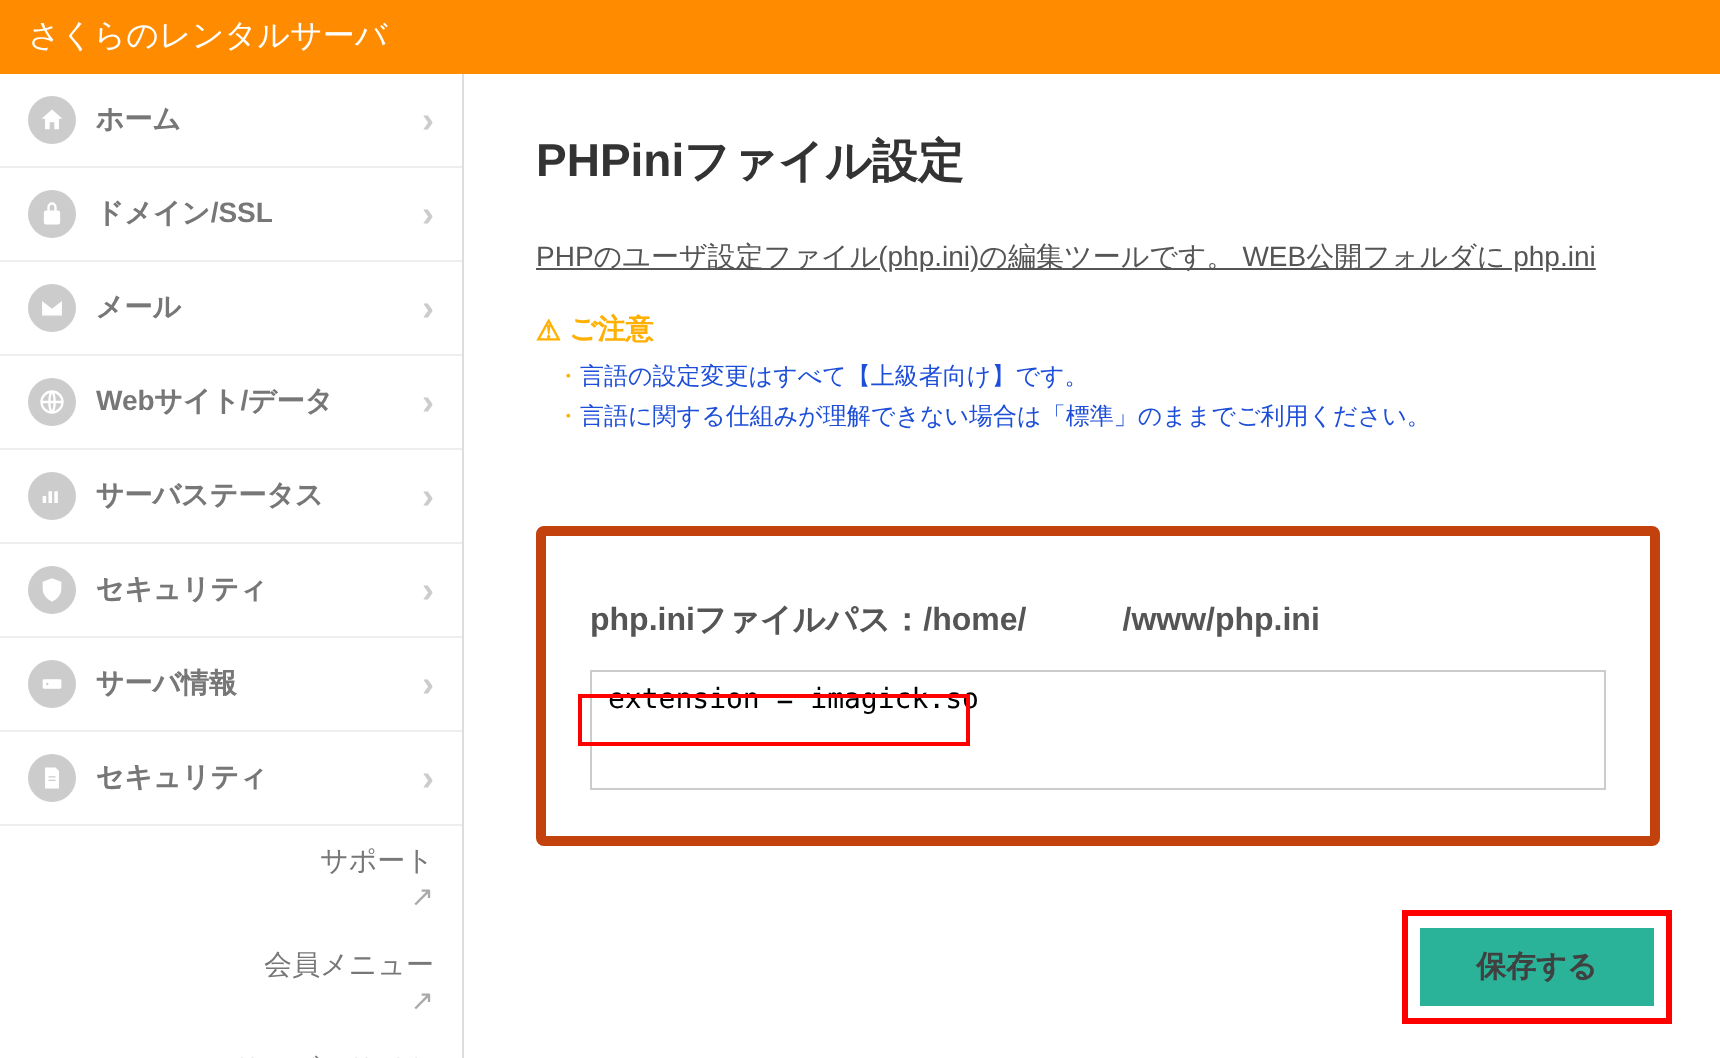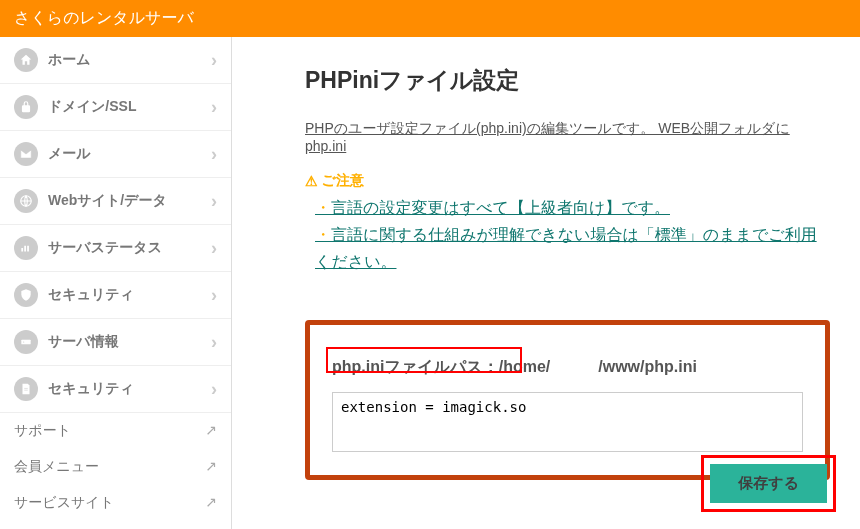--- a/index.html
+++ b/index.html
@@ -1,32 +1,32 @@
 <!DOCTYPE html>
 <html><head>
 <meta charset="utf-8">
 <style>
 * { margin: 0; padding: 0; box-sizing: border-box; }
 body { font-family: "Hiragino Kaku Gothic Pro", "Meiryo", sans-serif; font-size: 14px; color: #333; background: #fff; width: 860px; height: 529px; overflow: hidden; }
 .header { background: #ff8c00; color: #fff; padding: 8px 14px; font-size: 16px; }
-.layout { display: flex; height: calc(529px - 36px); gap: 37px; }
+.layout { display: flex; height: calc(529px - 36px); }
 .sidebar { width: 232px; border-right: 1px solid #ddd; overflow-y: auto; }
 .nav-item { display: flex; align-items: center; padding: 11px 14px; border-bottom: 1px solid #eee; color: #777; cursor: pointer; font-weight: bold; }
 .nav-item .icon { width: 24px; height: 24px; border-radius: 50%; background: #ccc; color: #fff; display: flex; align-items: center; justify-content: center; margin-right: 10px; flex-shrink: 0; }
 .nav-item .label { flex: 1; }
 .nav-item .chev { color: #ccc; font-size: 18px; }
-.sub-item { display: flex; align-items: flex-start; padding: 9px 14px; color: #777; cursor: pointer; }
+.sub-item { display: flex; align-items: flex-end; padding: 9px 14px; color: #777; cursor: pointer; flex-direction: column; }
 .sub-item .label { flex: 1; }
 .sub-item .ext { color: #aaa; }
 .main { flex: 1; padding: 28px 30px 20px 36px; position: relative; overflow: hidden; }
 .page-title { font-size: 23px; font-weight: bold; margin-bottom: 24px; }
 .desc { font-size: 14px; color: #555; margin-bottom: 18px; text-decoration: underline; }
 .warn-title { color: #ffb000; font-weight: bold; display: flex; align-items: center; gap: 4px; margin-bottom: 4px; }
 .warn-list { margin-left: 10px; }
-.warn-list li { list-style: none; color: #0f766e; font-size: 16px; line-height: 1.7; text-decoration: underline; }
+.warn-list li { list-style: none; color: #1d4ed8; font-size: 12px; line-height: 1.7; }
 .warn-list li::before { content: "・"; color: #ffb000; }
 .file-box { border: 5px solid #c2410c; border-radius: 4px; padding: 32px 22px 20px 22px; margin-top: 44px; }
 .file-path { font-weight: bold; color: #555; margin-bottom: 14px; font-size: 16px; }
 .editor { width: 100%; height: 60px; border: 1px solid #ccc; font-family: monospace; font-size: 14px; padding: 6px 8px; resize: none; }
 .highlight-box { position: absolute; border: 2px solid red; pointer-events: none; }
 .save-wrap { position: absolute; right: 24px; bottom: 18px; border: 3px solid red; padding: 6px; }
 .save-btn { background: #2bb39a; color: #404040; border: none; padding: 10px 28px; font-size: 15px; font-weight: bold; cursor: pointer; }
 svg { width: 14px; height: 14px; }
 </style>
 </head>

